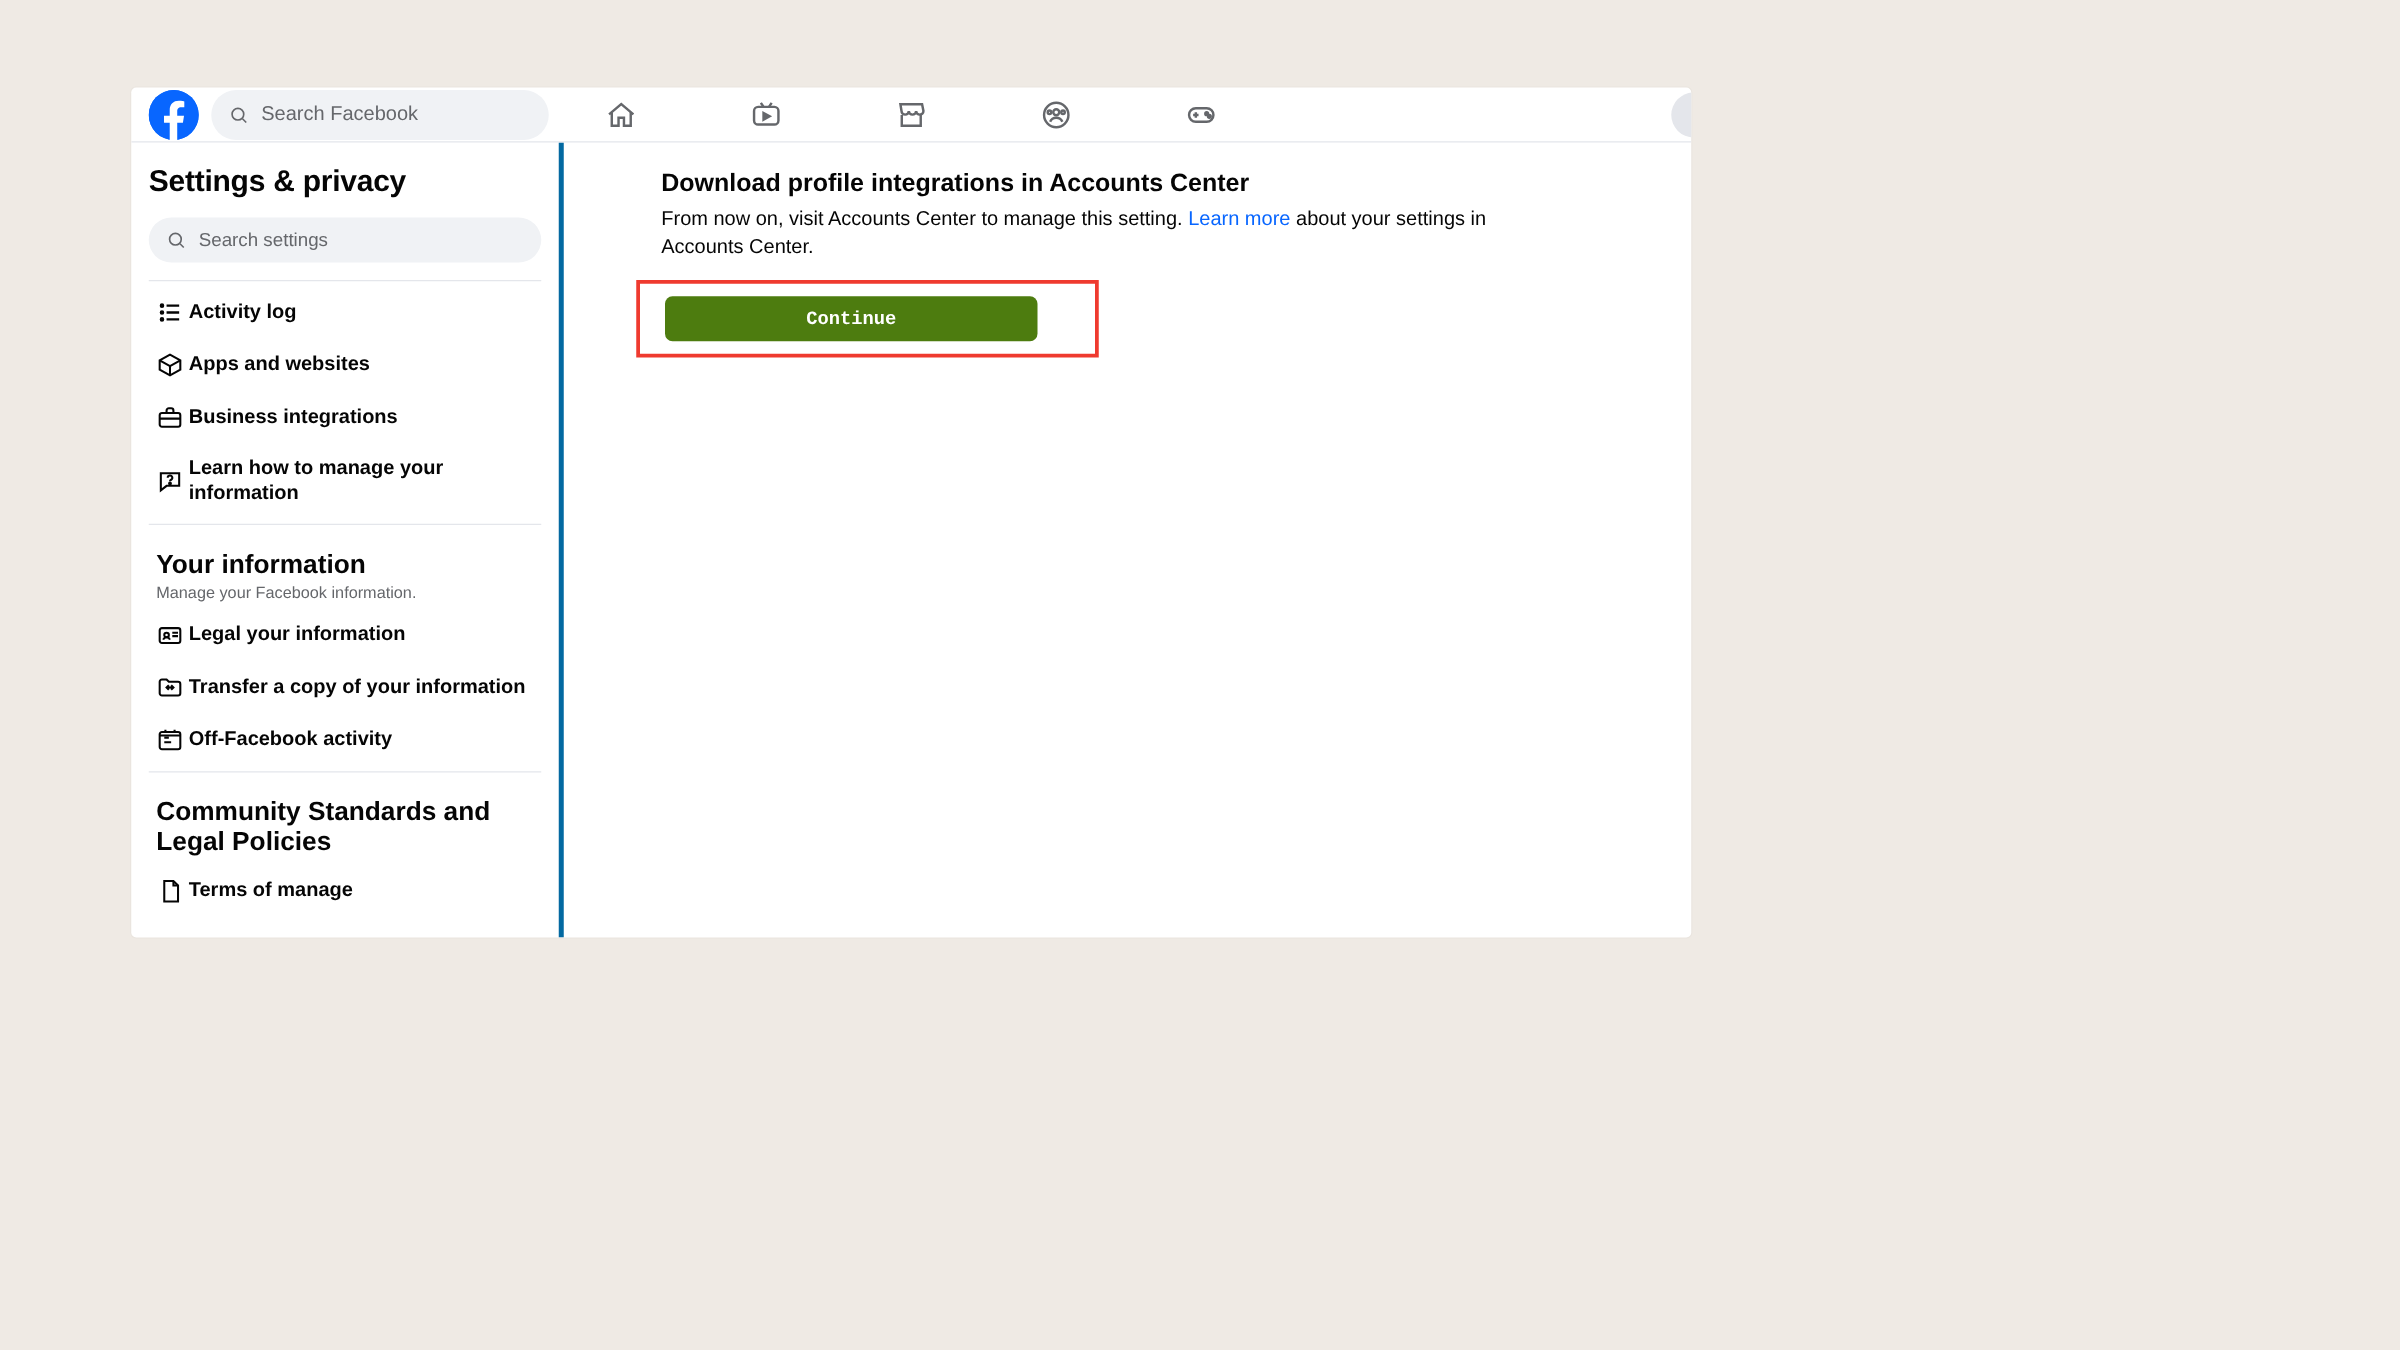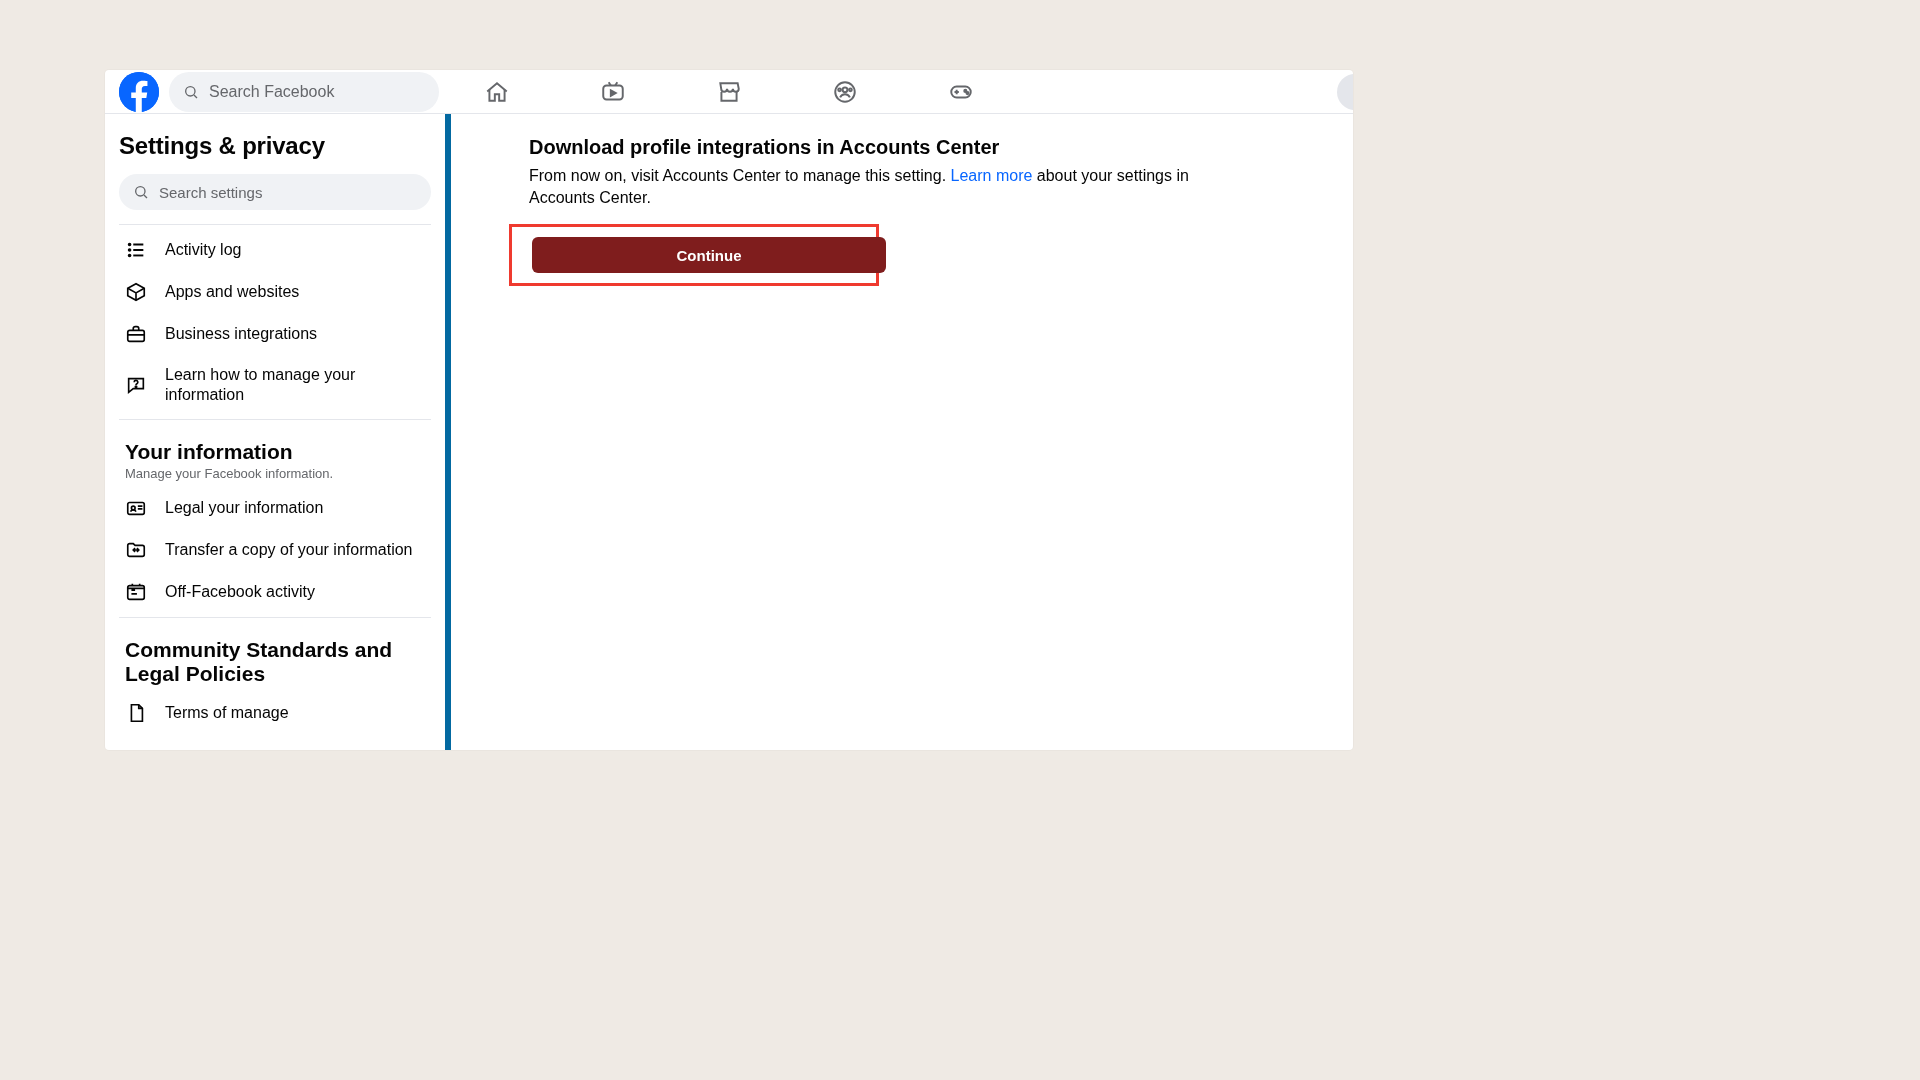--- a/index.html
+++ b/index.html
@@ -68,21 +68,21 @@
     border-bottom-left-radius: 36px;
   }
 
   
   .body {
     display: flex;
     height: calc(100% - 44px);
   }
   .sidebar {
     width: 346px;
-    border-right: 6px solid #0369a1;
+    border-right: 4px solid #0369a1;
     padding-top: 18px;
     overflow: hidden;
   }
   .sidebar-inner { padding: 0 14px; }
   .settings-title {
     font-size: 24px; font-weight: 800; letter-spacing: -0.2px;
     margin-bottom: 14px;
   }
   .settings-search {
     height: 36px;
@@ -95,23 +95,23 @@
   .settings-search input {
     border: none; outline: none; background: transparent;
     font-size: 15px; width: 100%;
   }
   .settings-search input::placeholder { color: #65676b; }
 
   .divider { height: 1px; background: #e4e6eb; margin: 4px 0; }
 
   .nav-list { list-style: none; }
   .nav-row {
-    display: flex; align-items: center; gap: 18px;
+    display: flex; align-items: center; gap: 4px;
     padding: 10px 6px; border-radius: 8px;
-    font-size: 16px; font-weight: 400; cursor: pointer;
+    font-size: 16px; font-weight: 700; cursor: pointer;
   }
   .nav-row.selected { background: #f0f2f5; }
   .nav-icon { width: 22px; height: 22px; color: #050505; flex-shrink: 0; }
   .nav-icon svg { width: 22px; height: 22px; display: block; }
   .nav-label { line-height: 1.25; }
 
   .section-head { padding: 16px 6px 6px; }
   .section-title { font-size: 21px; font-weight: 700; }
   .section-sub { font-size: 13px; color: #65676b; font-weight: 400; margin-top: 2px; }
 
@@ -123,26 +123,26 @@
   .content-desc a { color: #0866ff; text-decoration: none; }
 
   .highlight-box {
     margin-top: 16px;
     border: 3px solid #ef3a2f;
     padding: 10px 20px;
     width: 370px;
     margin-left: -20px;
   }
   .primary-btn {
-    width: 354px; height: 36px;
-    background: #7f1d1d; color: #fff;
+    width: 298px; height: 36px;
+    background: #4d7c0f; color: #fff;
     border: none; border-radius: 6px;
     font-size: 15px; font-weight: 600;
     cursor: pointer;
-    display: flex; align-items: center; justify-content: center;
+    display: flex; align-items: center; justify-content: center; font-family: Liberation Mono, monospace;
   }
 
   .search-ic { color: #65676b; width: 16px; height: 16px; flex-shrink: 0; }
   .search-ic svg { width: 16px; height: 16px; display: block; }
 </style>
 </head>
 <body>
 
 <div class="canvas">
 

